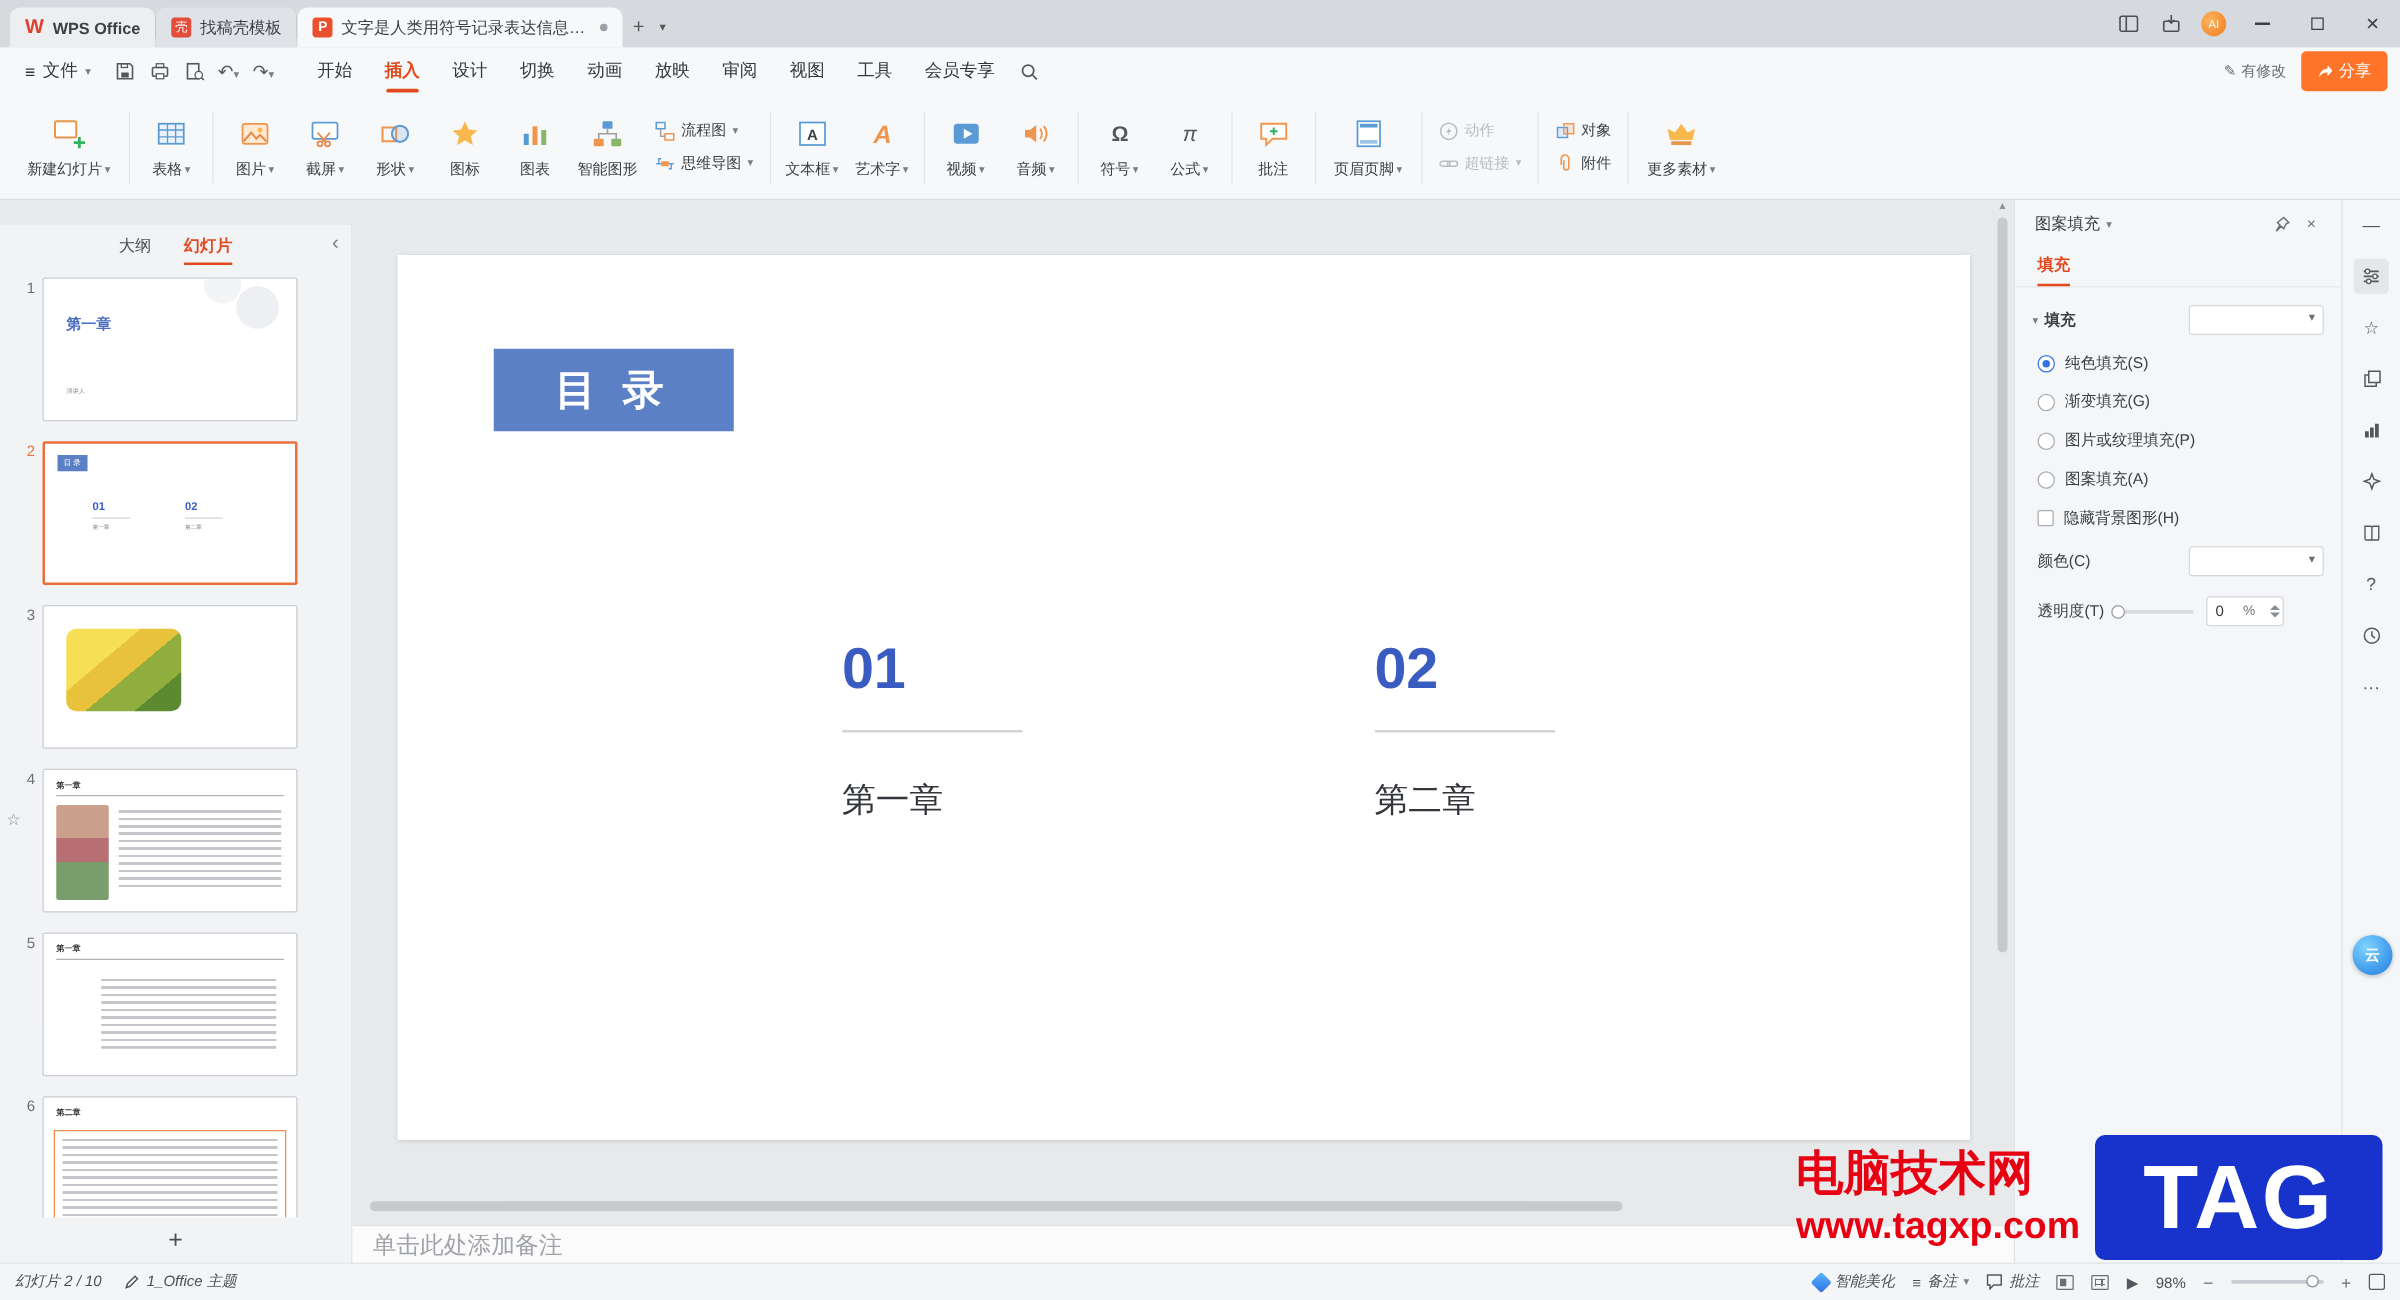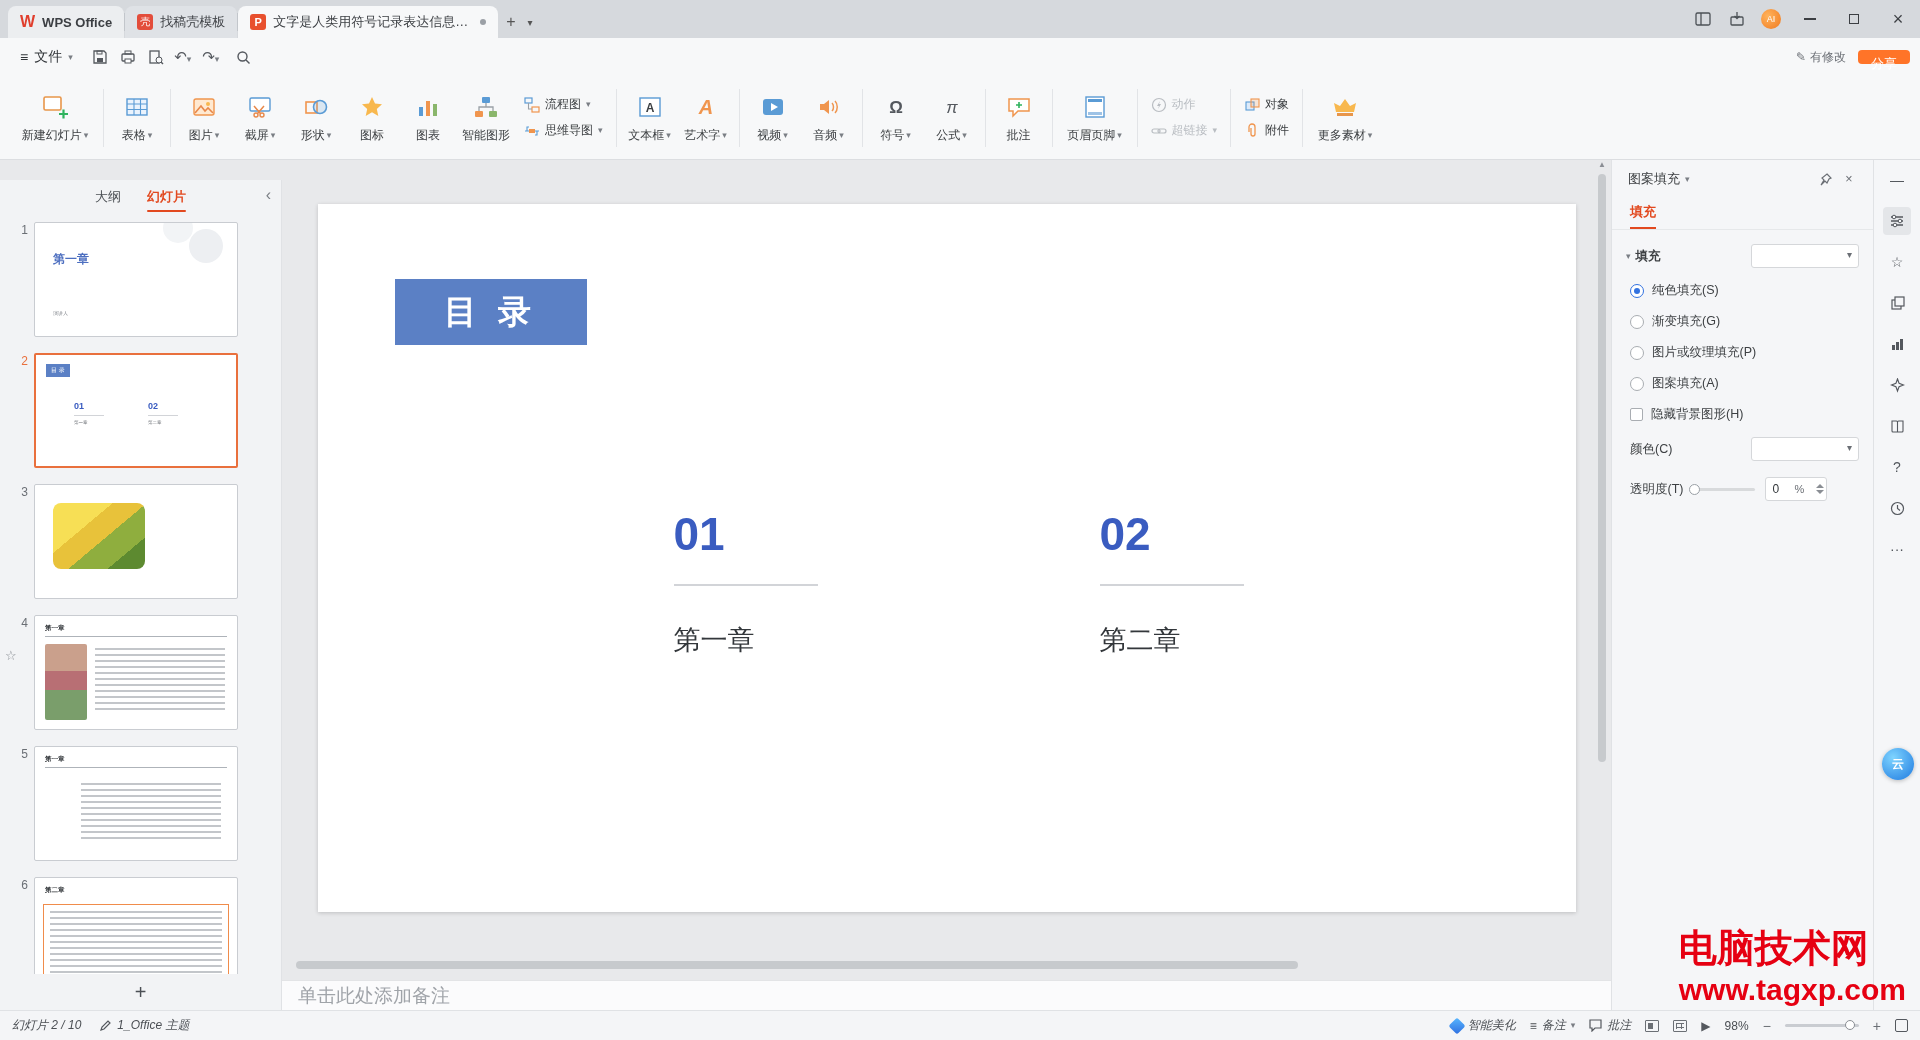--- a/index.html
+++ b/index.html
@@ -36,21 +36,21 @@
   .qa-btn{width:26px;height:26px;display:flex;align-items:center;justify-content:center;border-radius:3px;color:#54585e;}
   .undo-grp{display:flex;align-items:center;font-size:15px;color:#54585e;}
   .undo-grp .caret{margin:4px 2px 0 0;}
   .mtabs{display:flex;align-items:center;margin-left:12px;}
   .mtab{padding:0 13px;height:38px;display:flex;align-items:center;font-size:14px;color:#33373b;position:relative;}
   .mtab.active{color:#e2491f;font-weight:bold;}
   .mtab.active::after{content:"";position:absolute;left:50%;transform:translateX(-50%);bottom:2px;width:26px;height:3px;border-radius:2px;background:#e2491f;}
   .msearch{width:30px;height:30px;display:flex;align-items:center;justify-content:center;}
   .mb-right{margin-left:auto;display:flex;align-items:center;gap:12px;}
   .modified{display:flex;align-items:center;gap:4px;font-size:12px;color:#6b6f75;}
-  .sharebtn{display:flex;align-items:center;gap:5px;background:#ff7428;color:#fff;font-size:13px;height:14px;padding:0 13px;border-radius:4px;border:none;flex-direction:column;}
+  .sharebtn{display:flex;align-items:center;gap:5px;background:#ff7428;color:#fff;font-size:13px;height:32px;padding:0 13px;border-radius:4px;border:none;}
 
   
   .ribbon{flex:0 0 84px;background:#f7f8f9;border-bottom:1px solid #dcdee1;display:flex;align-items:center;padding:0 12px;}
   .ritem{display:flex;flex-direction:column;align-items:center;justify-content:center;gap:5px;min-width:56px;padding:0 6px;height:74px;border-radius:4px;}
   .ritem .ric{height:30px;display:flex;align-items:center;justify-content:center;}
   .rlbl{font-size:12px;color:#3d4043;display:flex;align-items:center;gap:2px;white-space:nowrap;}
   .caret{font-size:9px;color:#7a7e84;line-height:1;}
   .rdiv{width:1px;height:58px;background:#e2e4e7;margin:0 5px;flex:0 0 1px;}
   .rstack{display:flex;flex-direction:column;justify-content:center;gap:9px;height:74px;padding:0 8px;}
   .rstack .srow{display:flex;align-items:center;gap:5px;font-size:12px;color:#3d4043;white-space:nowrap;}
@@ -246,20 +246,32 @@
       <div class="qa-btn">
         <svg width="16" height="16" viewBox="0 0 16 16">
             <rect x="2" y="2" width="9" height="12" fill="none" stroke="#54585e" stroke-width="1.3"></rect>
             <circle cx="11" cy="11" r="3" fill="#f7f8f9" stroke="#54585e"></circle>
             <line x1="13" y1="13" x2="15" y2="15" stroke="#54585e" stroke-width="1.4"></line>
           </svg>
       </div>
       <div class="qa-btn undo-grp">↶<span class="caret">▾</span></div>
       <div class="qa-btn undo-grp">↷<span class="caret">▾</span></div>
     </div>
+    <div class="mtabs">
+      <div class="mtab">开始</div>
+      <div class="mtab active">插入</div>
+      <div class="mtab">设计</div>
+      <div class="mtab">切换</div>
+      <div class="mtab">动画</div>
+      <div class="mtab">放映</div>
+      <div class="mtab">审阅</div>
+      <div class="mtab">视图</div>
+      <div class="mtab">工具</div>
+      <div class="mtab">会员专享</div>
+    </div>
     <div class="msearch">
       <svg width="15" height="15" viewBox="0 0 15 15">
           <circle cx="6.5" cy="6.5" r="4.5" fill="none" stroke="#54585e" stroke-width="1.4"></circle>
           <line x1="10" y1="10" x2="13.5" y2="13.5" stroke="#54585e" stroke-width="1.4"></line>
         </svg>
     </div>
     <div class="mb-right">
       <div class="modified">
         <span>✎</span>
         <span>有修改</span>
@@ -793,15 +805,16 @@
       <span class="zpm">+</span>
       <div class="fullscr"></div>
     </div>
   </div>
 
   <div class="watermark">
     <div class="wm-text">
       <div class="wm-l1">电脑技术网</div>
       <div class="wm-l2">www.tagxp.com</div>
     </div>
+    <div class="wm-badge">TAG</div>
   </div>
 
 </div>
 
 </body></html>

